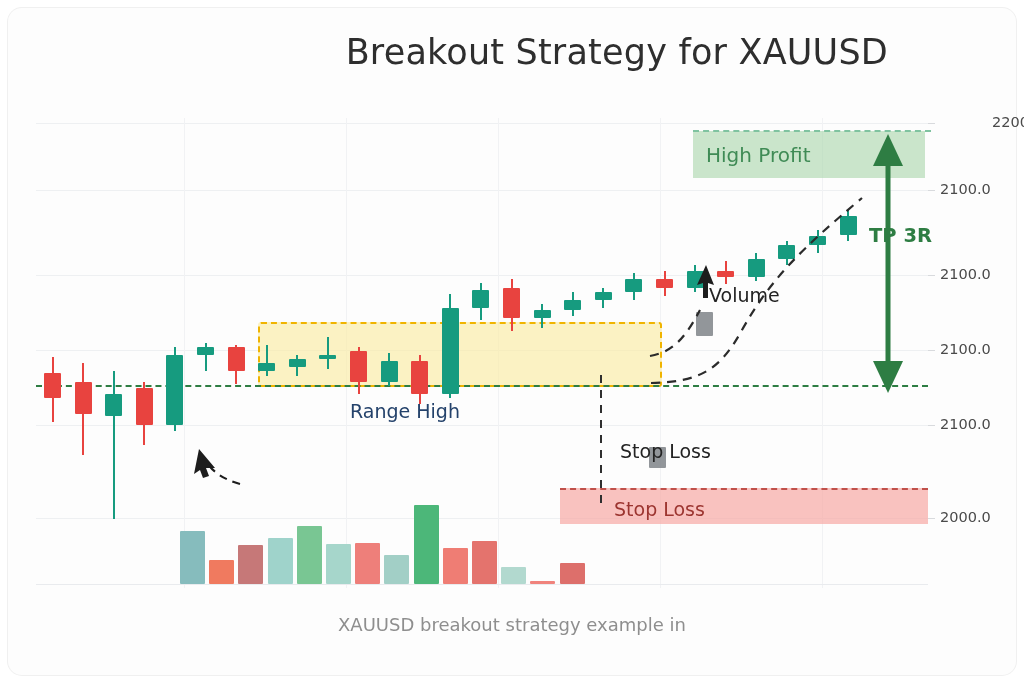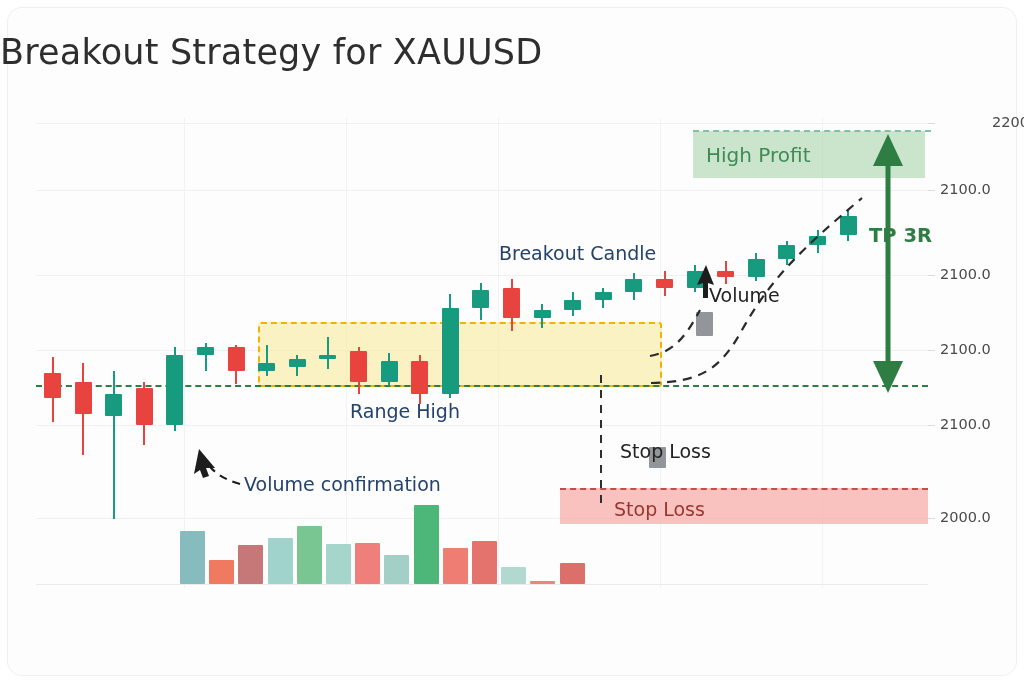--- a/index.html
+++ b/index.html
@@ -1,20 +1,20 @@
 <!DOCTYPE html>
 <html><head>
 <meta charset="utf-8">
 <style>
   html,body{margin:0;padding:0;background:#ffffff;}
   body{font-family:"DejaVu Sans","Liberation Sans",sans-serif;}
   #stage{position:relative;width:1024px;height:683px;background:#ffffff;overflow:hidden;}
   #card{position:absolute;left:8px;top:8px;width:1008px;height:667px;background:#fdfdfd;border-radius:14px;
         box-shadow:0 0 0 1px #f0f0f0;}
-  #title{position:absolute;left:0;top:32px;width:888px;text-align:left;font-size:35px;color:#2e2e2e;
+  #title{position:absolute;left:0;top:32px;width:888px;text-align:right;font-size:35px;color:#2e2e2e;
          letter-spacing:.2px;font-weight:400;}
   #plot{position:absolute;left:36px;top:118px;width:892px;height:470px;}
   #volplot{position:absolute;left:36px;top:498px;width:892px;height:86px;}
   .gridh{position:absolute;left:0;width:892px;height:1px;background:#eef0f2;}
   .gridv{position:absolute;top:0;height:470px;width:1px;background:#f1f2f4;}
   .axis-base{position:absolute;left:36px;top:584px;width:892px;height:1px;background:#e9ebee;}
   .ylab{position:absolute;font-size:14.5px;color:#4a4a4a;white-space:nowrap;}
   .ytick{position:absolute;width:7px;height:1px;background:#d8dadd;}
   .cdl-wick{position:absolute;width:2px;}
   .cdl-body{position:absolute;border-radius:1px;}
@@ -170,20 +170,19 @@
     <path d="M 240 484 C 225 480 212 472 206 461" fill="none" stroke="#1d1d1d" stroke-width="2.1" stroke-dasharray="8,6"></path>
     <path d="M 199 449 L 215 468 L 206 468 L 209 476 L 203 478 L 200 470 L 194 474 Z" fill="#1d1d1d"></path>
 
     <line x1="601" y1="375" x2="601" y2="505" stroke="#2f2f2f" stroke-width="2" stroke-dasharray="8,7"></line>
 
     <line x1="888" y1="152" x2="888" y2="378" stroke="#2e7d43" stroke-width="5"></line>
     <path d="M 888 134 L 903 166 L 873 166 Z" fill="#2e7d43"></path>
     <path d="M 888 393 L 903 361 L 873 361 Z" fill="#2e7d43"></path>
   </svg>
 
-  <div class="anno anno-blue" style="left:499px;top:242px;">Breakout Candle</div>
   <div class="anno anno-dark" style="left:709px;top:284px;">Volume</div>
   <div class="anno anno-blue" style="left:350px;top:400px;">Range High</div>
   <div class="anno anno-dark" style="left:620px;top:440px;">Stop Loss</div>
-  <div class="anno anno-blue" style="left:244px;top:473px;">Volume confirmation</div>
   <div class="anno anno-green" style="left:869px;top:224px;">TP 3R</div>
 
+  <div id="caption">XAUUSD breakout strategy example in</div>
 </div>
 
 </body></html>

